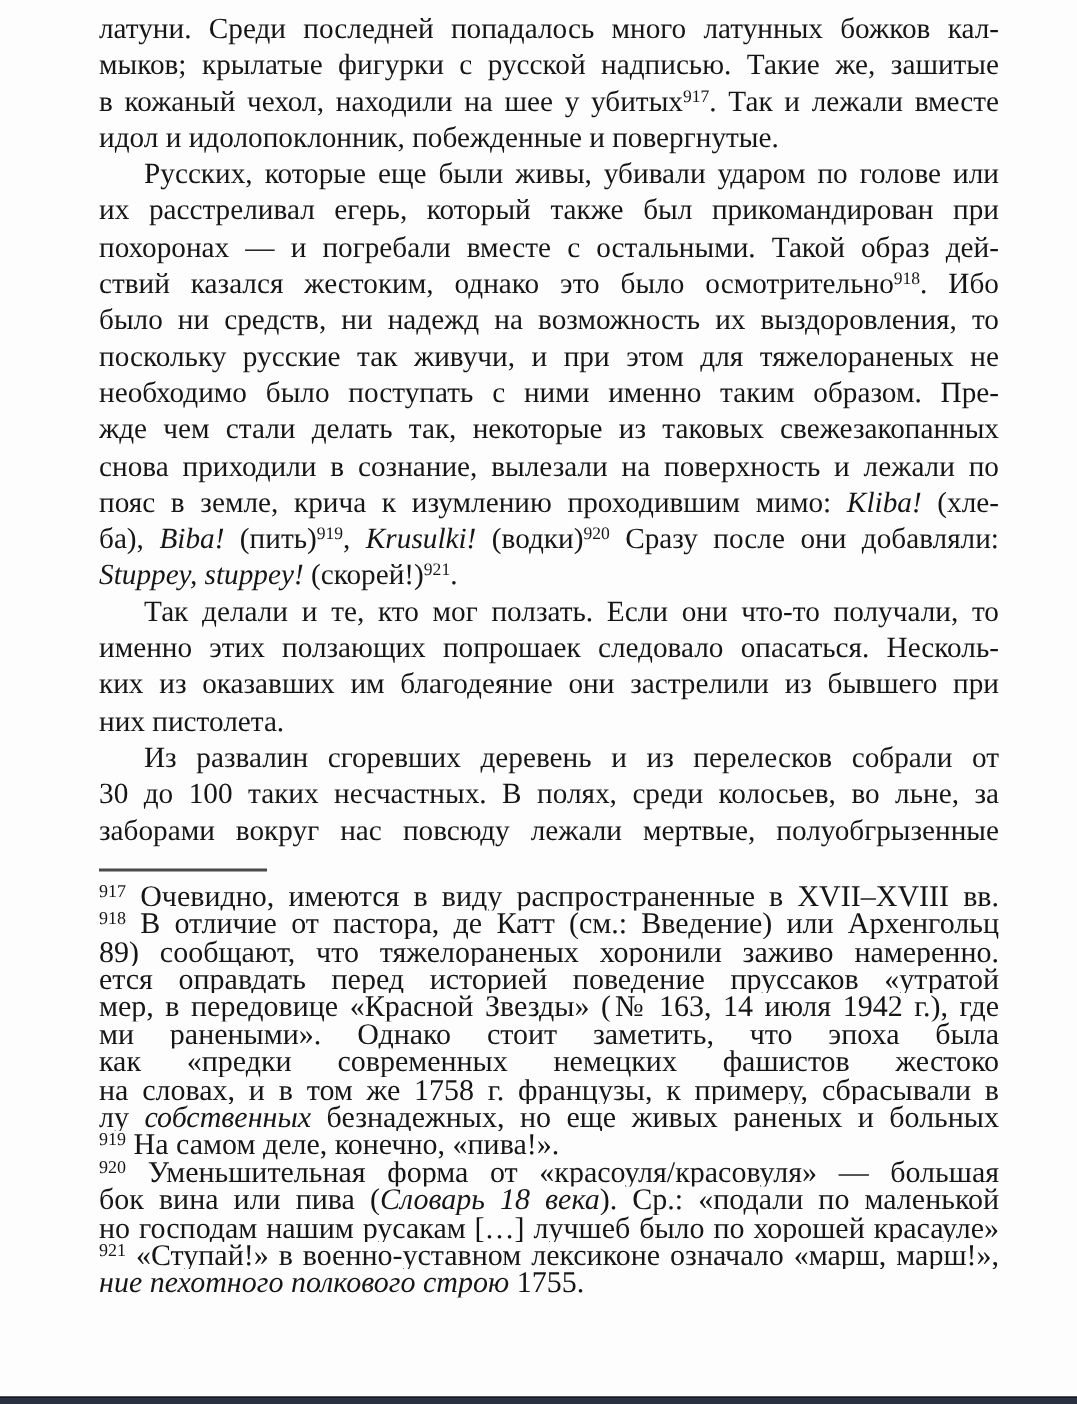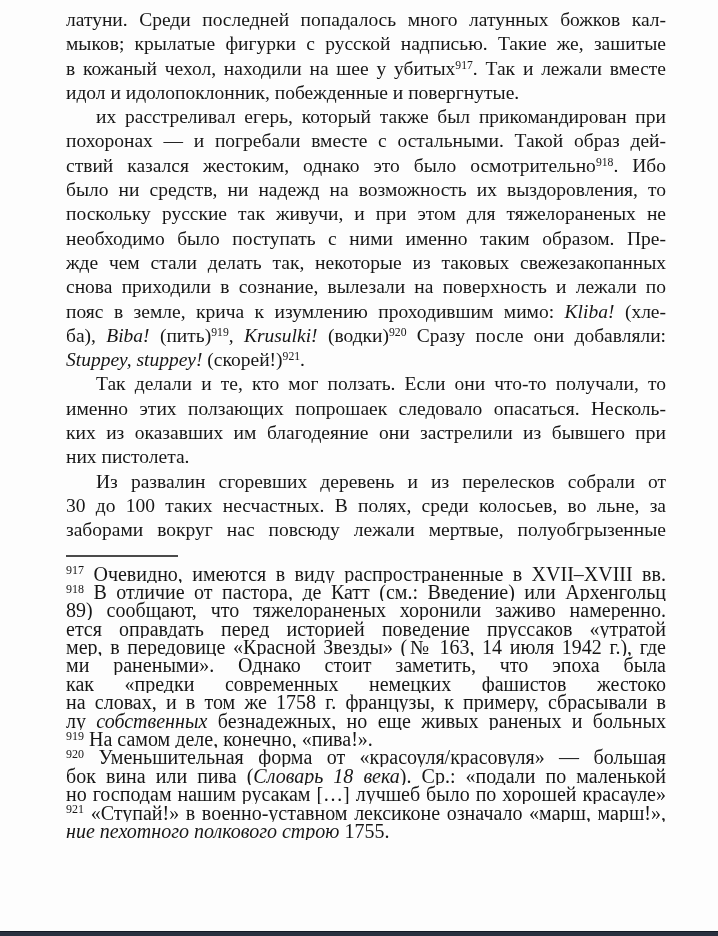--- a/index.html
+++ b/index.html
@@ -67,20 +67,21 @@
 
 <div class="page">
   <div>
       <div class="para">
         <div class="mline"><span class="rg">латуни. Среди последней попадалось много латунных божков кал-</span></div>
         <div class="mline"><span class="rg">мыков; крылатые фигурки с русской надписью. Такие же, зашитые</span></div>
         <div class="mline"><span class="rg">в кожаный чехол, находили на шее у убитых</span><span class="sup">917</span><span class="rg">. Так и лежали вместе</span></div>
         <div class="mline lastline"><span class="rg">идол и идолопоклонник, побежденные и повергнутые.</span></div>
       </div>
       <div class="para indent">
+        <div class="mline"><span class="rg">Русских, которые еще были живы, убивали ударом по голове или</span></div>
         <div class="mline"><span class="rg">их расстреливал егерь, который также был прикомандирован при</span></div>
         <div class="mline"><span class="rg">похоронах — и погребали вместе с остальными. Такой образ дей-</span></div>
         <div class="mline"><span class="rg">ствий казался жестоким, однако это было осмотрительно</span><span class="sup">918</span><span class="rg">. Ибо</span></div>
         <div class="mline"><span class="rg">было ни средств, ни надежд на возможность их выздоровления, то</span></div>
         <div class="mline"><span class="rg">поскольку русские так живучи, и при этом для тяжелораненых не</span></div>
         <div class="mline"><span class="rg">необходимо было поступать с ними именно таким образом. Пре-</span></div>
         <div class="mline"><span class="rg">жде чем стали делать так, некоторые из таковых свежезакопанных</span></div>
         <div class="mline"><span class="rg">снова приходили в сознание, вылезали на поверхность и лежали по</span></div>
         <div class="mline"><span class="rg">пояс в земле, крича к изумлению проходившим мимо: </span><span class="it">Kliba!</span><span class="rg"> (хле-</span></div>
         <div class="mline"><span class="rg">ба), </span><span class="it">Biba!</span><span class="rg"> (пить)</span><span class="sup">919</span><span class="rg">, </span><span class="it">Krusulki!</span><span class="rg"> (водки)</span><span class="sup">920</span><span class="rg"> Сразу после они добавляли:</span></div>

